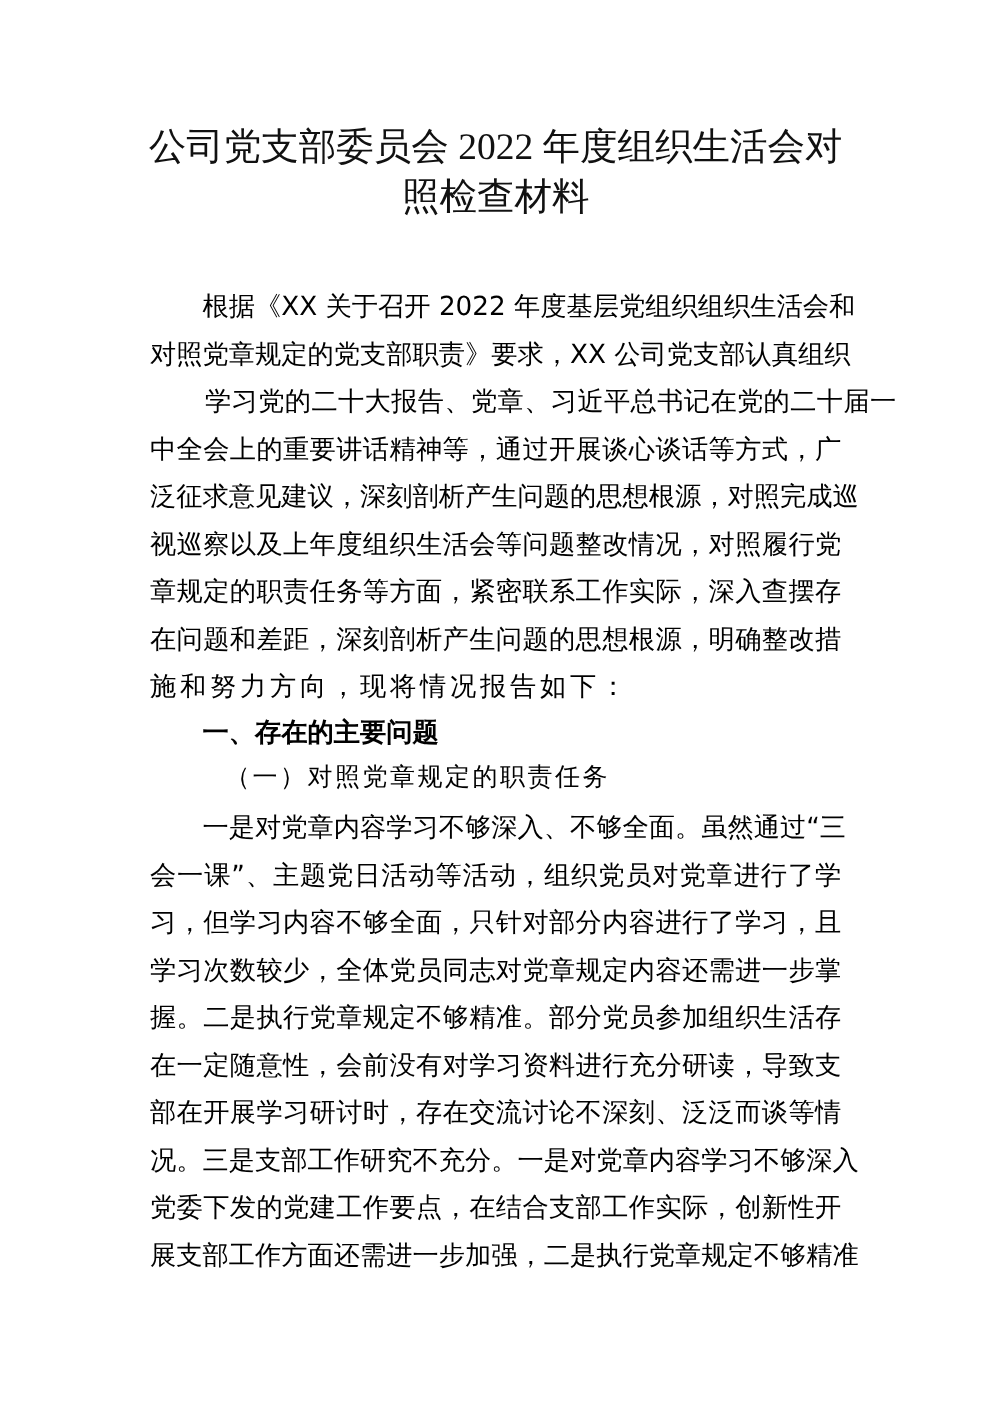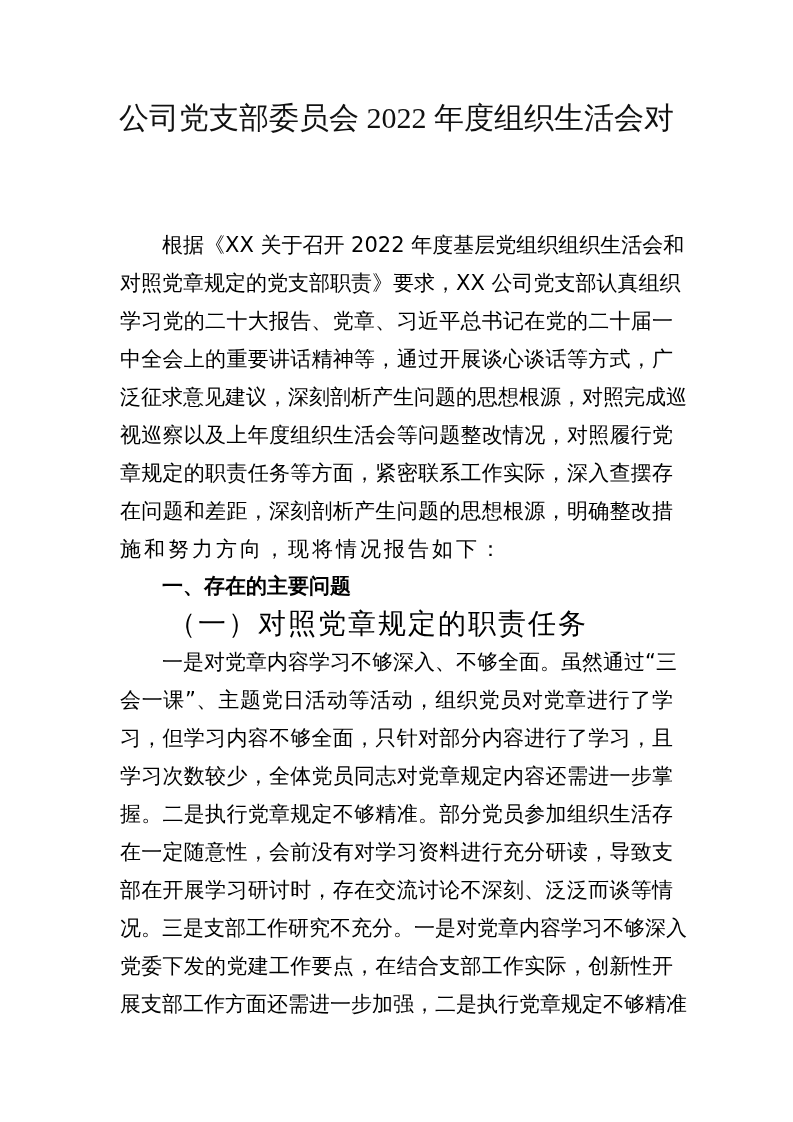--- a/index.html
+++ b/index.html
@@ -62,39 +62,40 @@
     }
     .ln.indent { left: 42px; }
     .ln.indent.justify { width: 511px; }
     .h1 {
       font-weight: bold;
       font-family: "DejaVu Sans", "Liberation Sans", sans-serif;
       left: 42px;
       font-size: 21px;
     }
     .h2 {
-      left: 48px;
-      font-size: 28px;
-      font-family: Liberation Sans, sans-serif;
+      left: 60px;
+      font-size: 20px;
+      font-family: Liberation Mono, monospace;
     }
   </style>
 </head>
 <body>
 
 <div class="page">
 
   <h1 class="title" style="top:98px;">
     <span class="line line1">公司党支部委员会 2022 年度组织生活会对</span>
+    <span class="line line2">照检查材料</span>
   </h1>
 
   <div class="body-text" style="top:0;">
 
     <div class="ln indent justify" style="top:226px;">根据《XX 关于召开 2022 年度基层党组织组织生活会和</div>
     <div class="ln justify" style="top:264px;">对照党章规定的党支部职责》要求，XX 公司党支部认真组织</div>
-    <div class="ln justify" style="top:302px;">学习党的二十大报告、党章、习近平总书记在党的二十届一</div>
+    <div class="ln justify" style="top:302px;margin-left:44px;">学习党的二十大报告、党章、习近平总书记在党的二十届一</div>
     <div class="ln justify" style="top:340px;">中全会上的重要讲话精神等，通过开展谈心谈话等方式，广</div>
     <div class="ln justify" style="top:378px;">泛征求意见建议，深刻剖析产生问题的思想根源，对照完成巡</div>
     <div class="ln justify" style="top:416px;">视巡察以及上年度组织生活会等问题整改情况，对照履行党</div>
     <div class="ln justify" style="top:454px;">章规定的职责任务等方面，紧密联系工作实际，深入查摆存</div>
     <div class="ln justify" style="top:492px;">在问题和差距，深刻剖析产生问题的思想根源，明确整改措</div>
     <div class="ln" style="top:530px; letter-spacing:3px;">施和努力方向，现将情况报告如下：</div>
 
     <div class="ln h1" style="top:567px;text-align:center;">一、存在的主要问题</div>
 
     <div class="ln h2" style="top:605px; letter-spacing:2px;">（一）对照党章规定的职责任务</div>

